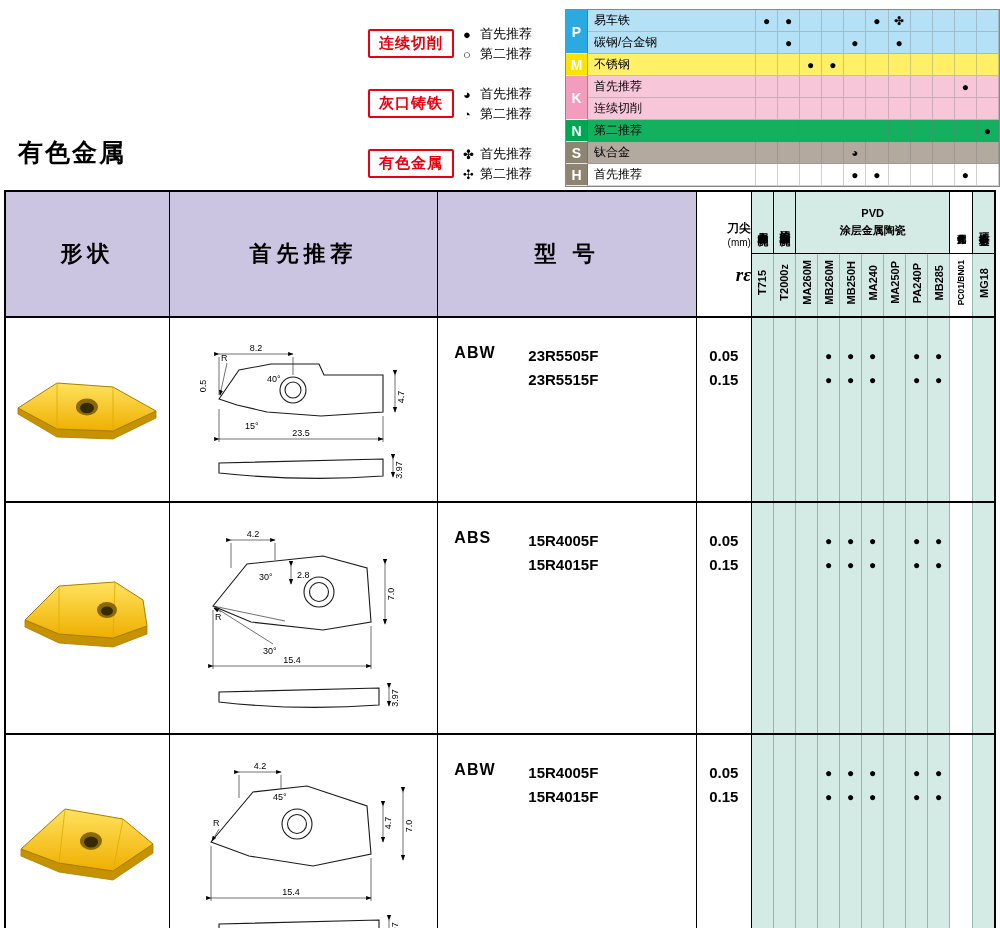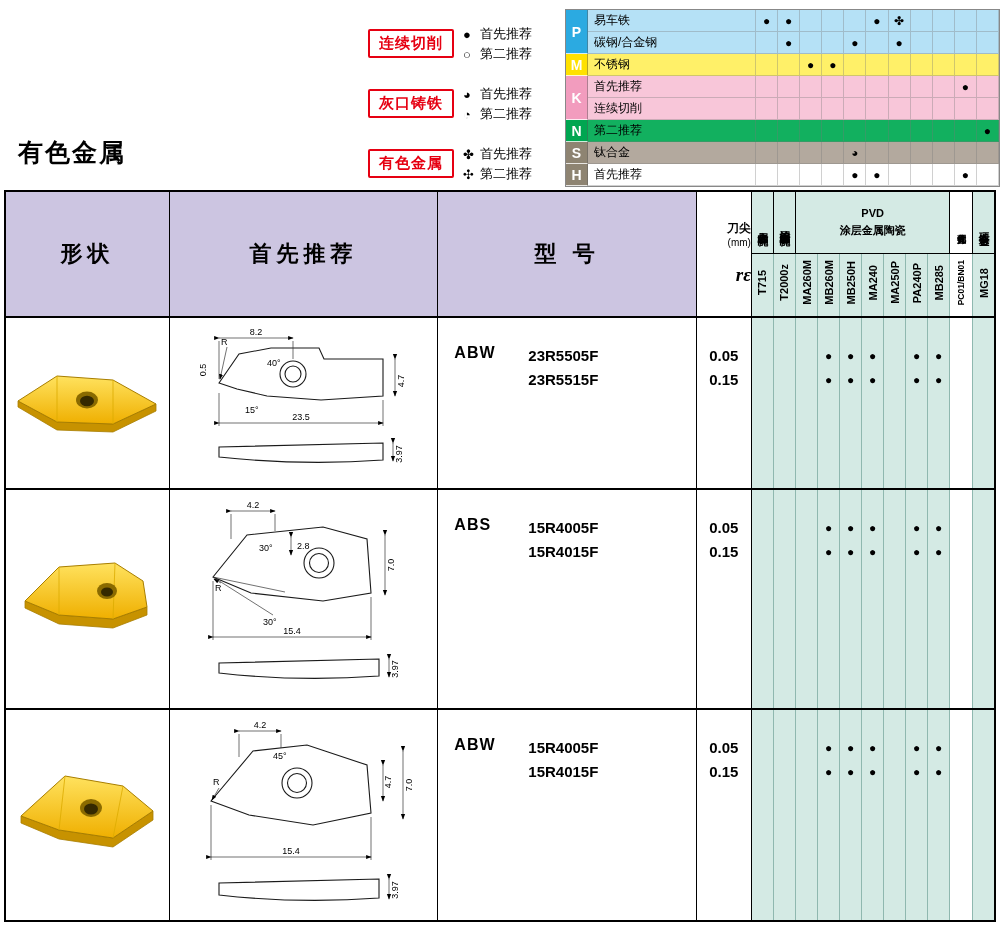--- a/index.html
+++ b/index.html
@@ -41,21 +41,21 @@
   .vcjk { writing-mode:vertical-rl; display:inline-block; font-size:11px; font-weight:bold; letter-spacing:1px; }
   .vcjk.small { font-size:9px; letter-spacing:0; }
   .pvd-line { font-size:11px; font-weight:bold; line-height:1.6; }
 
   .gname { background:#D4EAE4; text-align:center; vertical-align:middle; border-left:1px solid #8FB8AF !important; border-right:1px solid #8FB8AF !important; }
   .gname .vtext { writing-mode:vertical-rl; transform:rotate(180deg); display:inline-block; font-size:11px; font-weight:bold; white-space:nowrap; }
   .gname .vtext.tiny { font-size:8.5px; }
   .gname.wcol { background:#fff; }
 
   td.shape { background:#fff; text-align:center; vertical-align:middle; }
-  td.draw { vertical-align:top; text-align:center; padding-top:5px; }
+  td.draw { vertical-align:top; text-align:center; padding-top:21px; }
   td.model { vertical-align:top; }
   .model-wrap { display:flex; padding:26px 0 0 16px; }
   .prefix { font-size:16px; font-weight:bold; width:74px; letter-spacing:1px; }
   .mlines { font-size:15px; font-weight:bold; }
   .mlines div { line-height:24px; }
   td.re { vertical-align:top; text-align:center; font-size:15px; font-weight:bold; padding-top:26px; }
   td.re div { line-height:24px; }
   td.gcell { vertical-align:top; text-align:center; padding-top:26px; background:#D4EAE4; border-left:1px solid #8FB8AF !important; border-right:1px solid #8FB8AF !important; }
   td.gcell.wcol { background:#fff; }
   td.gcell .dot { display:block; line-height:24px; font-size:12px; color:#000; }

